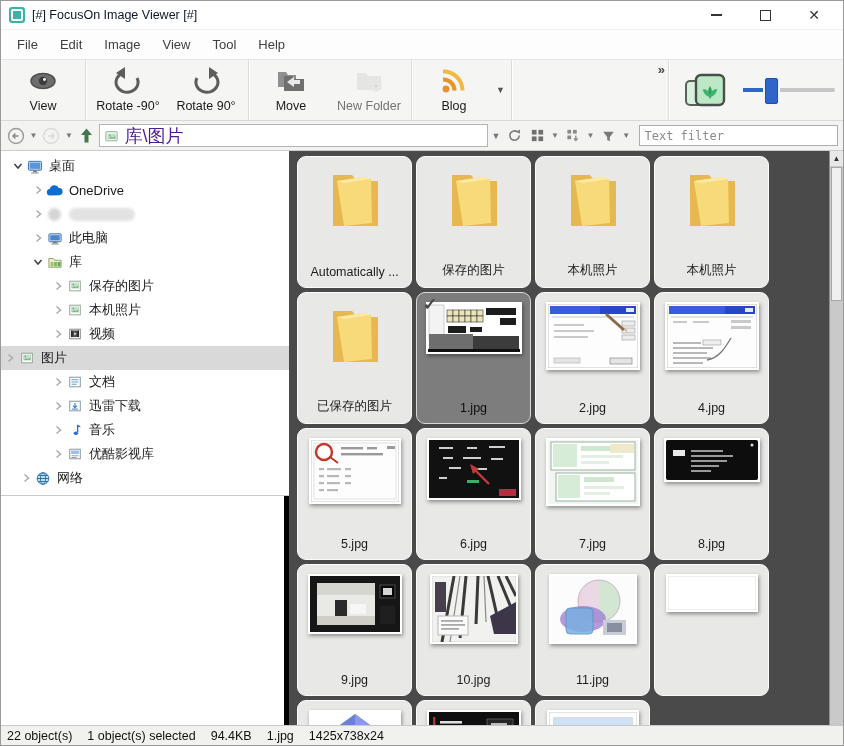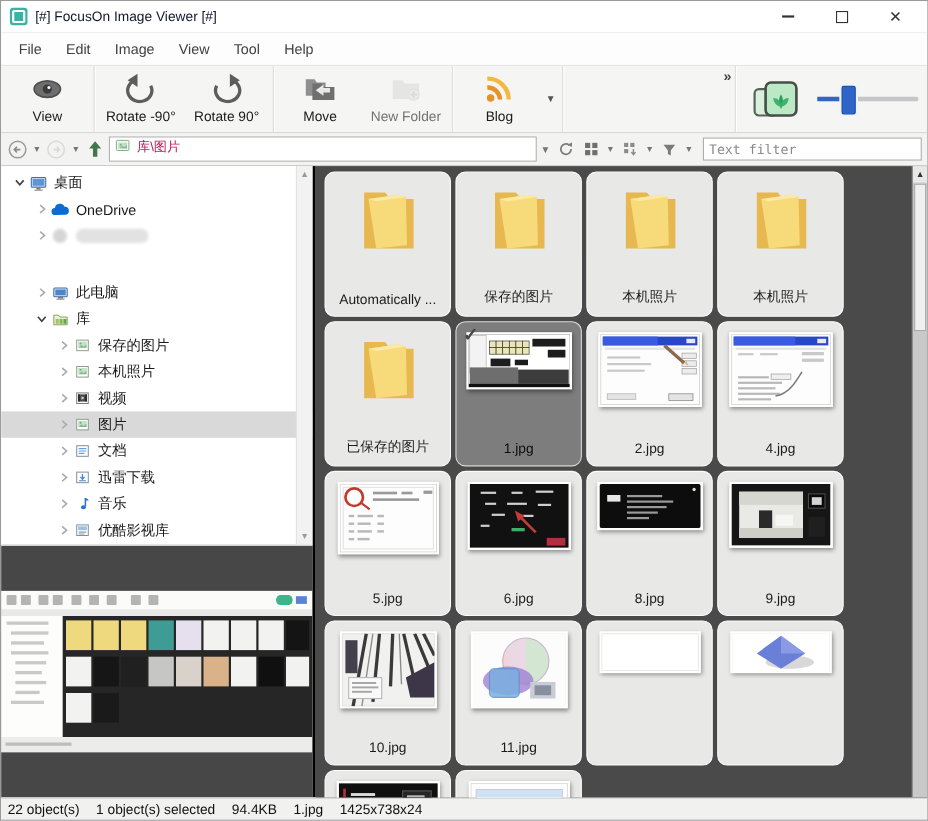--- a/index.html
+++ b/index.html
@@ -28,28 +28,28 @@
   .tb-overflow{position:absolute;right:178px;top:2px;font-size:13px;color:#444;font-weight:bold;}
   .tb-zoom{margin-left:auto;display:flex;align-items:center;gap:12px;padding:0 8px 0 14px;border-left:1px solid #ddd;box-shadow:inset 1px 0 0 #fff;}
   .zoom-icon{display:flex;align-items:center;}
   .slider{width:92px;height:4px;background:#c6c6c6;border-radius:2px;position:relative;}
   .slider-fill{position:absolute;left:0;top:0;height:4px;width:25px;background:var(--accent-blue,#2f64c8);}
   .slider-handle{position:absolute;left:22px;top:-10px;width:11px;height:24px;background:var(--accent-blue,#2f64c8);border:1px solid #1d4fa8;border-radius:2px;box-shadow:0 0 0 2px #eef4fb;}
   
   .addressbar{height:29px;flex:0 0 29px;display:flex;align-items:center;background:#f3f3f2;border-bottom:1px solid #cccccc;padding:0 5px;gap:3px;}
   .nav-btn{width:20px;height:22px;display:flex;align-items:center;justify-content:center;}
   .nav-dd{width:11px;height:22px;display:flex;align-items:center;justify-content:center;color:#777;font-size:8px;}
-  .addr-field{width:396px;height:21px;background:#fff;border:1px solid #b3b3b3;display:flex;align-items:flex-start;padding:0 4px;gap:5px;font-size:12px;color:#be185d;}
+  .addr-field{width:396px;height:21px;background:#fff;border:1px solid #b3b3b3;display:flex;align-items:center;padding:0 4px;gap:5px;font-size:18px;color:#4c1d95;}
   .addr-field .path{flex:1;}
   .addr-dd{color:#777;font-size:9px;padding-right:2px;}
   .filter-input{width:196px;height:19px;border:1px solid #adadad;background:#fff;font:12px "DejaVu Sans Mono",monospace;color:#8b8b8b;padding:0 5px;margin-left:4px;}
   .filter-input::placeholder{color:#8b8b8b;}
   
   .content{flex:1;display:flex;min-height:0;}
-  .left-col{width:283px;flex:0 0 283px;display:flex;flex-direction:column;border-right:3px solid #000000;}
+  .left-col{width:283px;flex:0 0 283px;display:flex;flex-direction:row;border-right:5px solid #000000;}
   .tree{height:341px;flex:0 0 341px;background:#fff;border-bottom:1px solid #c9c9c9;position:relative;overflow:hidden;padding-top:3px;}
   .trow{height:24px;display:flex;align-items:center;font-size:13px;color:#1a1a1a;}
   .trow.selected{background:#d9d9d9;}
   .chev{width:17px;display:flex;align-items:center;justify-content:center;}
   .ticon{width:17px;height:16px;margin-right:6px;display:flex;align-items:center;justify-content:center;}
   .blob{width:66px;height:13px;background:#e2e2e2;border-radius:7px;filter:blur(1.5px);}
   .blob-icon{width:13px;height:13px;background:#d5d5d5;border-radius:50%;filter:blur(1.5px);}
   .tree-scroll{position:absolute;top:0;right:0;width:14px;height:100%;background:#f2f2f2;border-left:1px solid #e3e3e3;display:flex;flex-direction:column;justify-content:space-between;align-items:center;}
   .ts-arrow{font-size:8px;color:#9a9a9a;padding:3px 0;}
   .preview{flex:1;background:#474747;display:flex;align-items:center;justify-content:center;overflow:hidden;}
@@ -277,21 +277,21 @@
             <span class="chev">
               <svg width="12" height="12" viewBox="0 0 12 12">
                 <polyline points="4.5,2.5 8.5,6 4.5,9.5" fill="none" stroke="#ababab" stroke-width="1.5"></polyline>
               </svg>
             </span>
             <span class="ticon">
               <span class="blob-icon"></span>
             </span>
             <span class="blob"></span>
           </div>
-          <div class="trow" style="padding-left: 28px; margin-top: 28px;">
+          <div class="trow" style="padding-left: 28px;">
             <span class="chev">
               <svg width="12" height="12" viewBox="0 0 12 12">
                 <polyline points="4.5,2.5 8.5,6 4.5,9.5" fill="none" stroke="#ababab" stroke-width="1.5"></polyline>
               </svg>
             </span>
             <span class="ticon">
               <svg width="16" height="15" viewBox="0 0 16 16">
                 <rect x="1.5" y="3" width="13" height="8.5" rx="1" fill="#cfe3f7" stroke="#3a6ea5"></rect>
                 <rect x="3" y="4.5" width="10" height="5.5" fill="#4a86c8"></rect>
                 <rect x="5.5" y="11.5" width="5" height="1.8" fill="#7a7a7a"></rect>
@@ -358,21 +358,21 @@
               <svg width="16" height="14" viewBox="0 0 16 16">
                 <rect x="2" y="2.5" width="12" height="11" fill="#fff" stroke="#777"></rect>
                 <rect x="3.5" y="4" width="9" height="7.5" fill="#4a4a4a"></rect>
                 <rect x="3.5" y="4" width="1.6" height="7.5" fill="#222"></rect>
                 <rect x="10.9" y="4" width="1.6" height="7.5" fill="#222"></rect>
                 <polygon points="7,6 10,7.8 7,9.6" fill="#ddd"></polygon>
               </svg>
             </span>
             <span>视频</span>
           </div>
-          <div class="trow selected" style="padding-left: 48px;">
+          <div class="trow selected" style="">
             <span class="chev">
               <svg width="12" height="12" viewBox="0 0 12 12">
                 <polyline points="4.5,2.5 8.5,6 4.5,9.5" fill="none" stroke="#ababab" stroke-width="1.5"></polyline>
               </svg>
             </span>
             <span class="ticon">
               <svg width="16" height="14" viewBox="0 0 16 16">
                 <rect x="2" y="2.5" width="12" height="11" fill="#fff" stroke="#8a9a8a"></rect>
                 <rect x="3.5" y="4" width="9" height="6.5" fill="#c2e2c6"></rect>
                 <circle cx="6" cy="6" r="1" fill="#7aa87f"></circle>
@@ -688,20 +688,37 @@
                   <rect x="10" y="37" width="8" height="2"></rect>
                 </g>
                 <rect x="38" y="40" width="12" height="3" fill="#3fae6a"></rect>
                 <path d="M60 44 44 28" stroke="#c23b3b" stroke-width="2.4"></path>
                 <polygon points="41,24 50,29 44,34" fill="#c23b3b"></polygon>
                 <rect x="70" y="49" width="17" height="7" fill="#b03040"></rect>
               </svg></span>
             <span class="tile-label">6.jpg</span>
           </div>
           <div class="tile">
+            <span class="thumb-img"><svg width="90" height="64" viewBox="0 0 90 64">
+                <rect width="90" height="64" fill="#f2f6f2"></rect>
+                <rect x="3" y="2" width="84" height="28" fill="#fff" stroke="#9ab0a0"></rect>
+                <rect x="5" y="4" width="24" height="23" fill="#d6ecd7"></rect>
+                <rect x="33" y="6" width="34" height="5" fill="#cfe6cf"></rect>
+                <rect x="33" y="15" width="42" height="3" fill="#e2efe2"></rect>
+                <rect x="33" y="21" width="28" height="3" fill="#e2efe2"></rect>
+                <rect x="62" y="4" width="24" height="9" fill="#efe9cc"></rect>
+                <rect x="8" y="33" width="79" height="28" fill="#fff" stroke="#9ab0a0"></rect>
+                <rect x="10" y="35" width="22" height="23" fill="#d6ecd7"></rect>
+                <rect x="36" y="37" width="30" height="5" fill="#cfe6cf"></rect>
+                <rect x="36" y="46" width="40" height="3" fill="#e2efe2"></rect>
+                <rect x="36" y="52" width="26" height="3" fill="#e2efe2"></rect>
+              </svg></span>
+            <span class="tile-label">7.jpg</span>
+          </div>
+          <div class="tile">
             <span class="thumb-img"><svg width="92" height="40" viewBox="0 0 92 40">
                 <rect width="92" height="40" rx="2" fill="#0d0d0d"></rect>
                 <rect x="7" y="10" width="12" height="6" fill="#e8e8e8"></rect>
                 <g fill="#9a9a9a">
                   <rect x="25" y="10" width="32" height="2"></rect>
                   <rect x="25" y="15" width="42" height="2"></rect>
                   <rect x="25" y="20" width="36" height="2"></rect>
                   <rect x="25" y="25" width="28" height="2"></rect>
                   <rect x="25" y="30" width="20" height="2"></rect>
                 </g>

